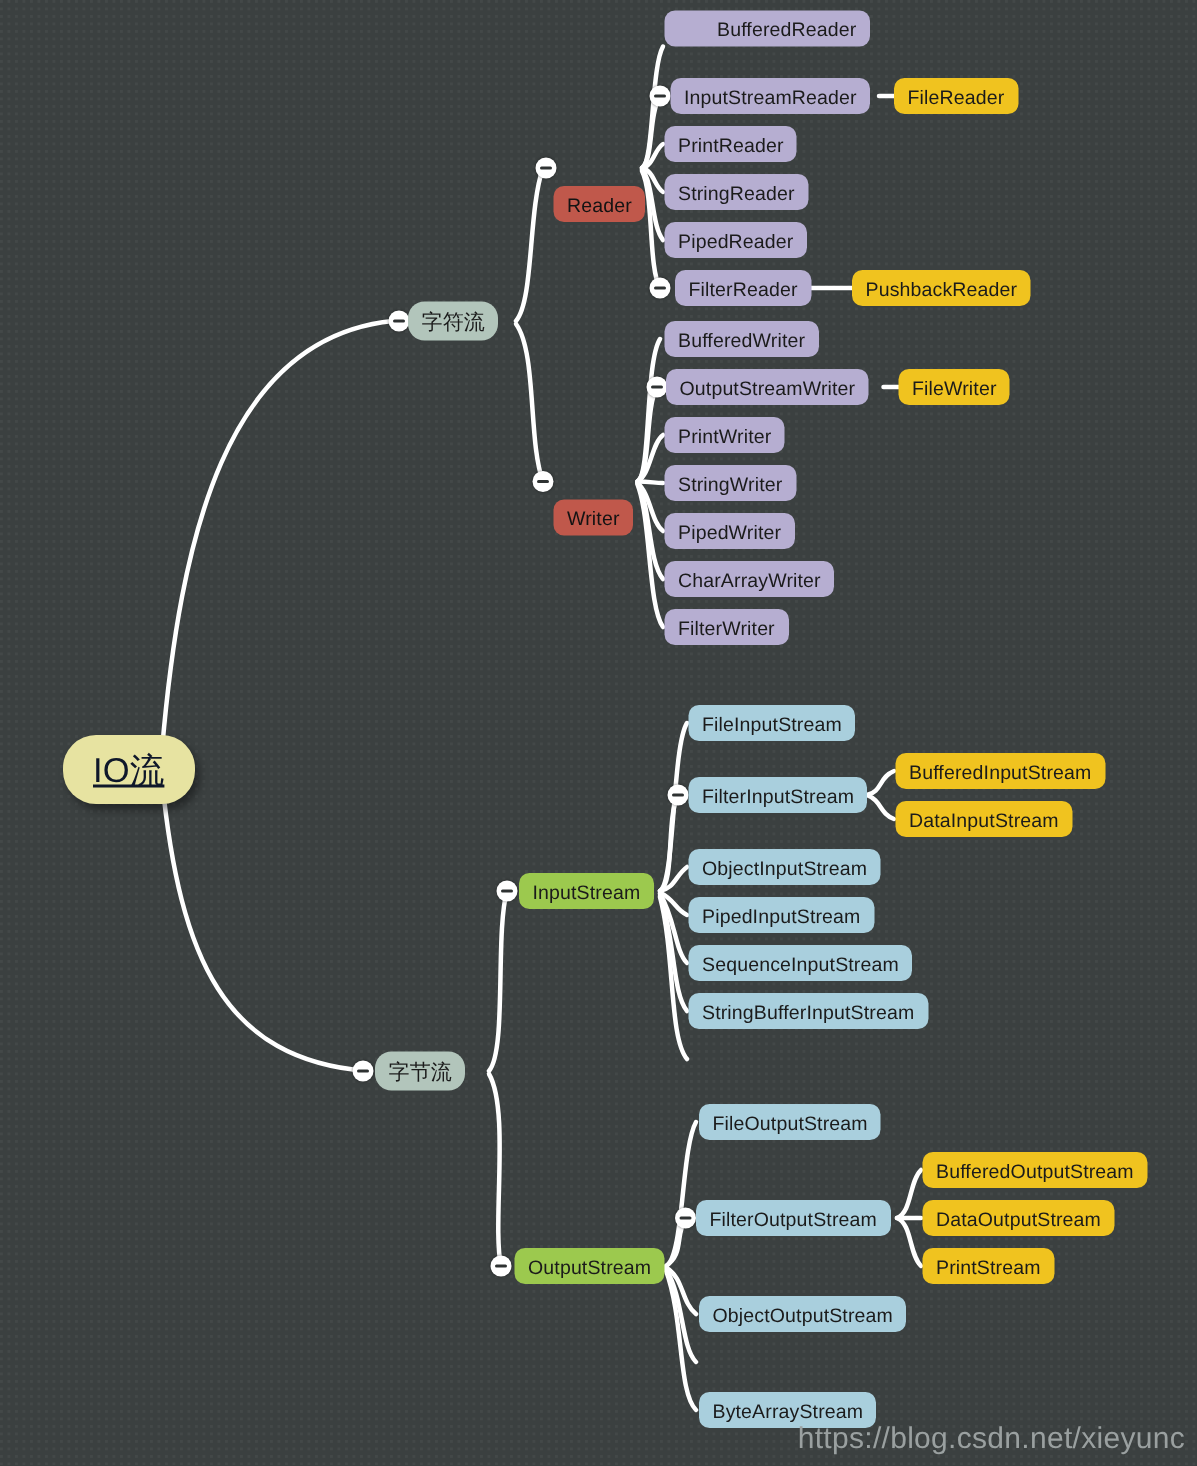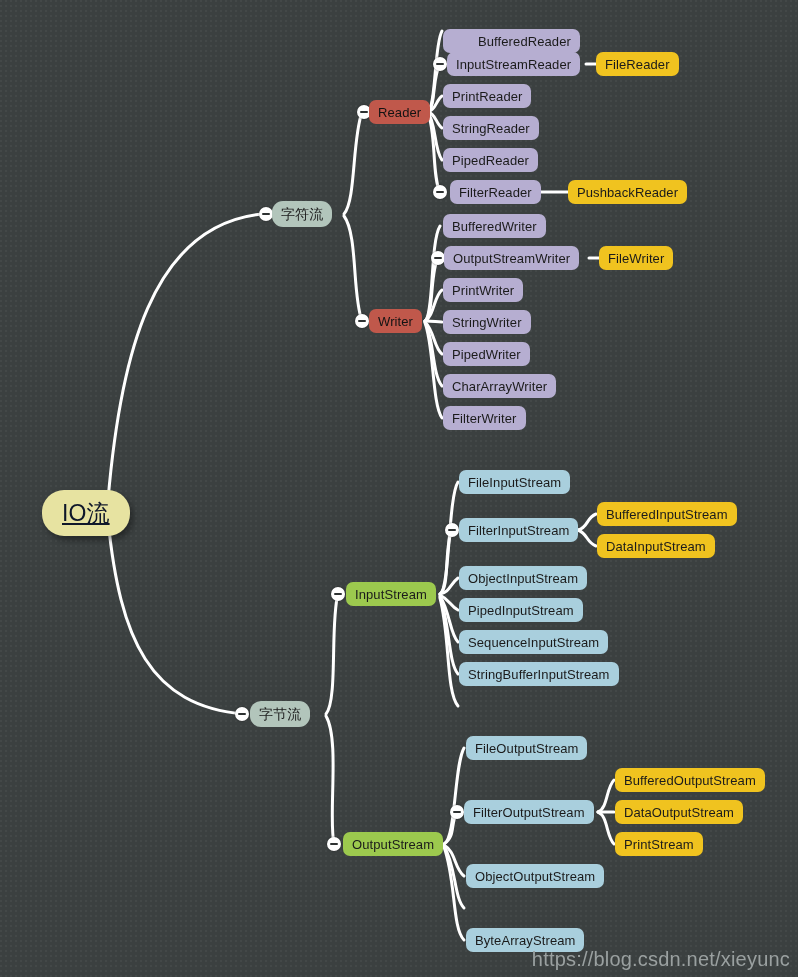--- a/index.html
+++ b/index.html
@@ -32,21 +32,21 @@
     height:24px;
     padding:0 9px;
     font-size:13px;
     line-height:1;
     letter-spacing:0.1px;
     transform:translateY(-50%);
   }
   .node.purple{background:#b6aed1;}
   .node.blue{background:#a9cfdd;}
   .node.yellow{background:#f0c31f;}
-  .node.red{background:#c0584b;color:#131313;}
+  .node.red{background:#c0584b;color:#131313;margin-top:24px;}
   .node.green{background:#9cc94e;}
   .node.sage{background:#b2c5bb;border-radius:11px;height:26px;font-size:14px;}
   .node.root{
     background:#e7e3a1;
     border-radius:22px;
     height:46px;
     font-size:23px;
     padding:0 20px;
     box-shadow:3px 4px 6px rgba(0,0,0,0.40);
     color:#0f172a;
@@ -145,21 +145,21 @@
   <div class="handle" style="left:266px;top:214px;"></div>
   <div class="node sage" style="left:272px;top:214px;">
     <span>字符流</span>
   </div>
 
   <div class="handle" style="left:364px;top:112px;"></div>
   <div class="node red" style="left:369px;top:112px;">
     <span>Reader</span>
   </div>
 
-  <div class="node purple" style="left:443px;top:41px;padding-left:35px;">
+  <div class="node purple" style="left:443px;top:19px;padding-left:35px;">
     <span>BufferedReader</span>
   </div>
   <div class="handle" style="left:440px;top:64px;"></div>
   <div class="node purple" style="left:447px;top:64px;">
     <span>InputStreamReader</span>
   </div>
   <div class="node yellow" style="left:596px;top:64px;">
     <span>FileReader</span>
   </div>
   <div class="node purple" style="left:443px;top:96px;">

